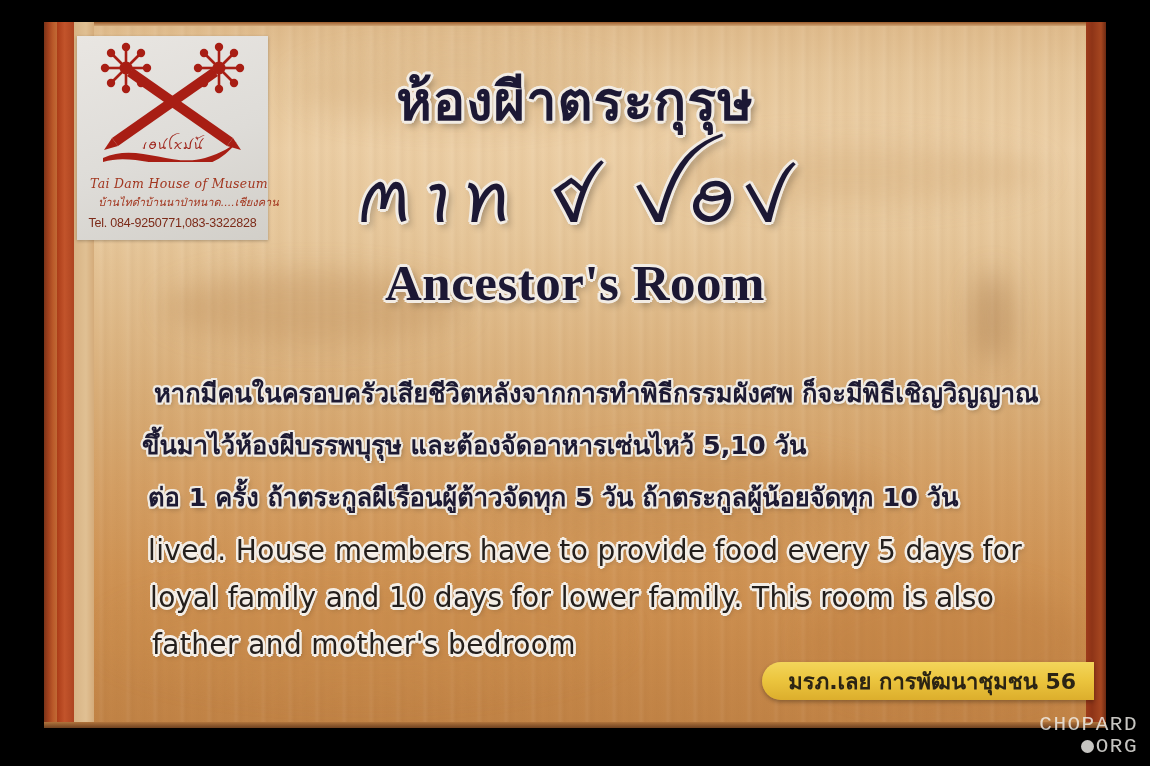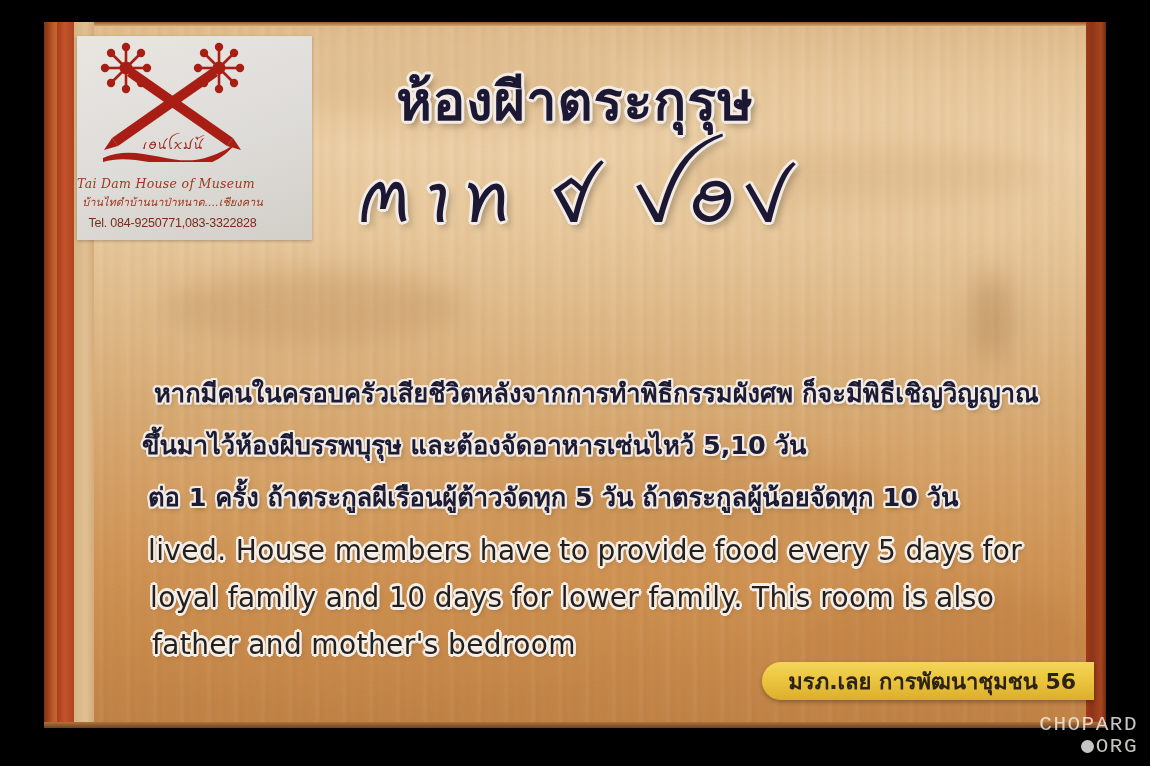--- a/index.html
+++ b/index.html
@@ -93,50 +93,49 @@
 
   
   #logo-sticker {
     position: absolute;
     left: 33px;
     top: 14px;
     width: 191px;
     height: 204px;
     background: linear-gradient(160deg,#e9e6e2 0%,#dedcd8 55%,#d2cfc9 100%);
     box-shadow: 0 1px 3px rgba(0,0,0,0.25);
-    padding-left: 44px;
   }
   #logo-emblem {
     position: absolute;
     left: 0; top: 6px;
     width: 191px; height: 120px;
   }
   #logo-taidam-line {
     position: absolute;
     left: 0; top: 96px;
     width: 191px;
     text-align: center;
     font-family: "DejaVu Sans", sans-serif;
     font-size: 13px;
     color: #9c1b12;
     letter-spacing: 0.5px;
   }
   #logo-name-en {
     position: absolute;
     left: 0; top: 140px; width: 191px;
-    text-align: left;
+    text-align: right;
     font-family: "DejaVu Serif", serif;
     font-style: italic;
     font-size: 12.5px;
     color: #a2361f;
     letter-spacing: .3px;
   }
   #logo-name-th {
     position: absolute;
-    left: 0; top: 157px; width: 191px;
+    left: 16px; top: 157px; width: 191px;
     text-align: center;
     font-family: "DejaVu Sans", sans-serif;
     font-style: italic;
     font-size: 11px;
     color: #a2361f;
   }
   #logo-tel {
     position: absolute;
     left: 0; top: 180px; width: 191px;
     text-align: center;
@@ -358,20 +357,21 @@
         <path d="M26 116 C60 100, 95 126, 128 116 C145 111, 155 104, 160 100 C150 112, 140 120, 126 123 C94 131, 58 110, 26 120 Z" fill="#a81e14"></path>
       </svg>
       <div id="logo-taidam-line">ꪹꪮꪙꪶꪎꪣꪙꪳ</div>
       <div id="logo-name-en">Tai Dam House of Museum</div>
       <div id="logo-name-th">บ้านไทดำบ้านนาป่าหนาด....เชียงคาน</div>
       <div id="logo-tel">Tel. 084-9250771,083-3322828</div>
     </div>
 
     <div id="title-thai" class="outlined">ห้องผีาตระกุรุษ</div>
     <div id="title-taidam" class="outlined">ꪔꪱꪀ ꪥ ꪜꪮꪚ</div>
+    <div id="title-english" class="outlined">Ancestor's Room</div>
 
     <div id="body-thai">
       <div class="thai-line" id="thai-line-1">หากมีคนในครอบครัวเสียชีวิตหลังจากการทำพิธีกรรมผังศพ ก็จะมีพิธีเชิญวิญญาณ</div>
       <div class="thai-line" id="thai-line-2">ขึ้นมาไว้ห้องผีบรรพบุรุษ และต้องจัดอาหารเซ่นไหว้ 5,10 วัน</div>
       <div class="thai-line" id="thai-line-3">ต่อ 1 ครั้ง ถ้าตระกูลผีเรือนผู้ต้าวจัดทุก 5  วัน ถ้าตระกูลผู้น้อยจัดทุก 10  วัน</div>
     </div>
 
     <div id="body-english">
       <div class="en-line" id="en-line-2">lived. House members have to provide food every 5 days for</div>
       <div class="en-line" id="en-line-3">loyal family and 10 days for lower family. This room is also</div>

